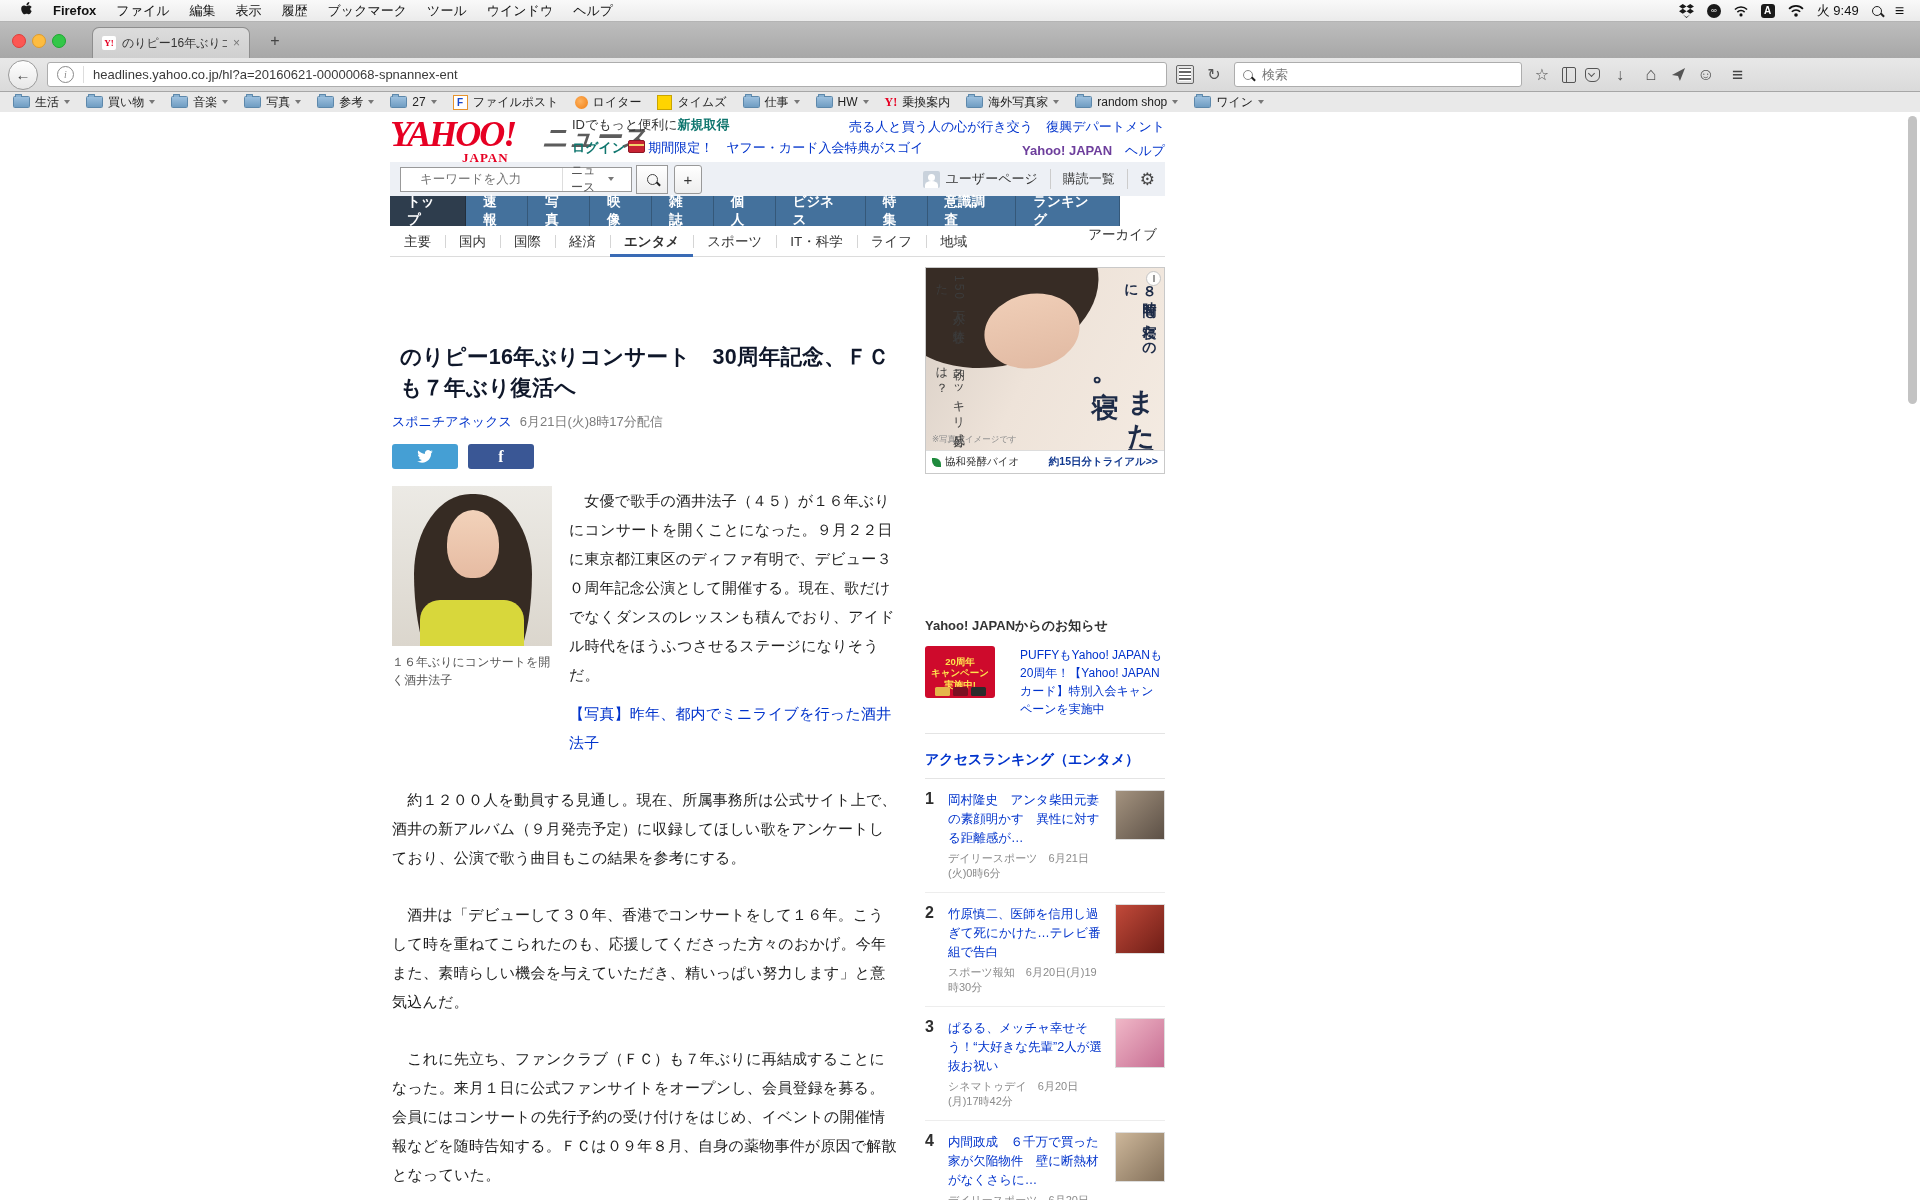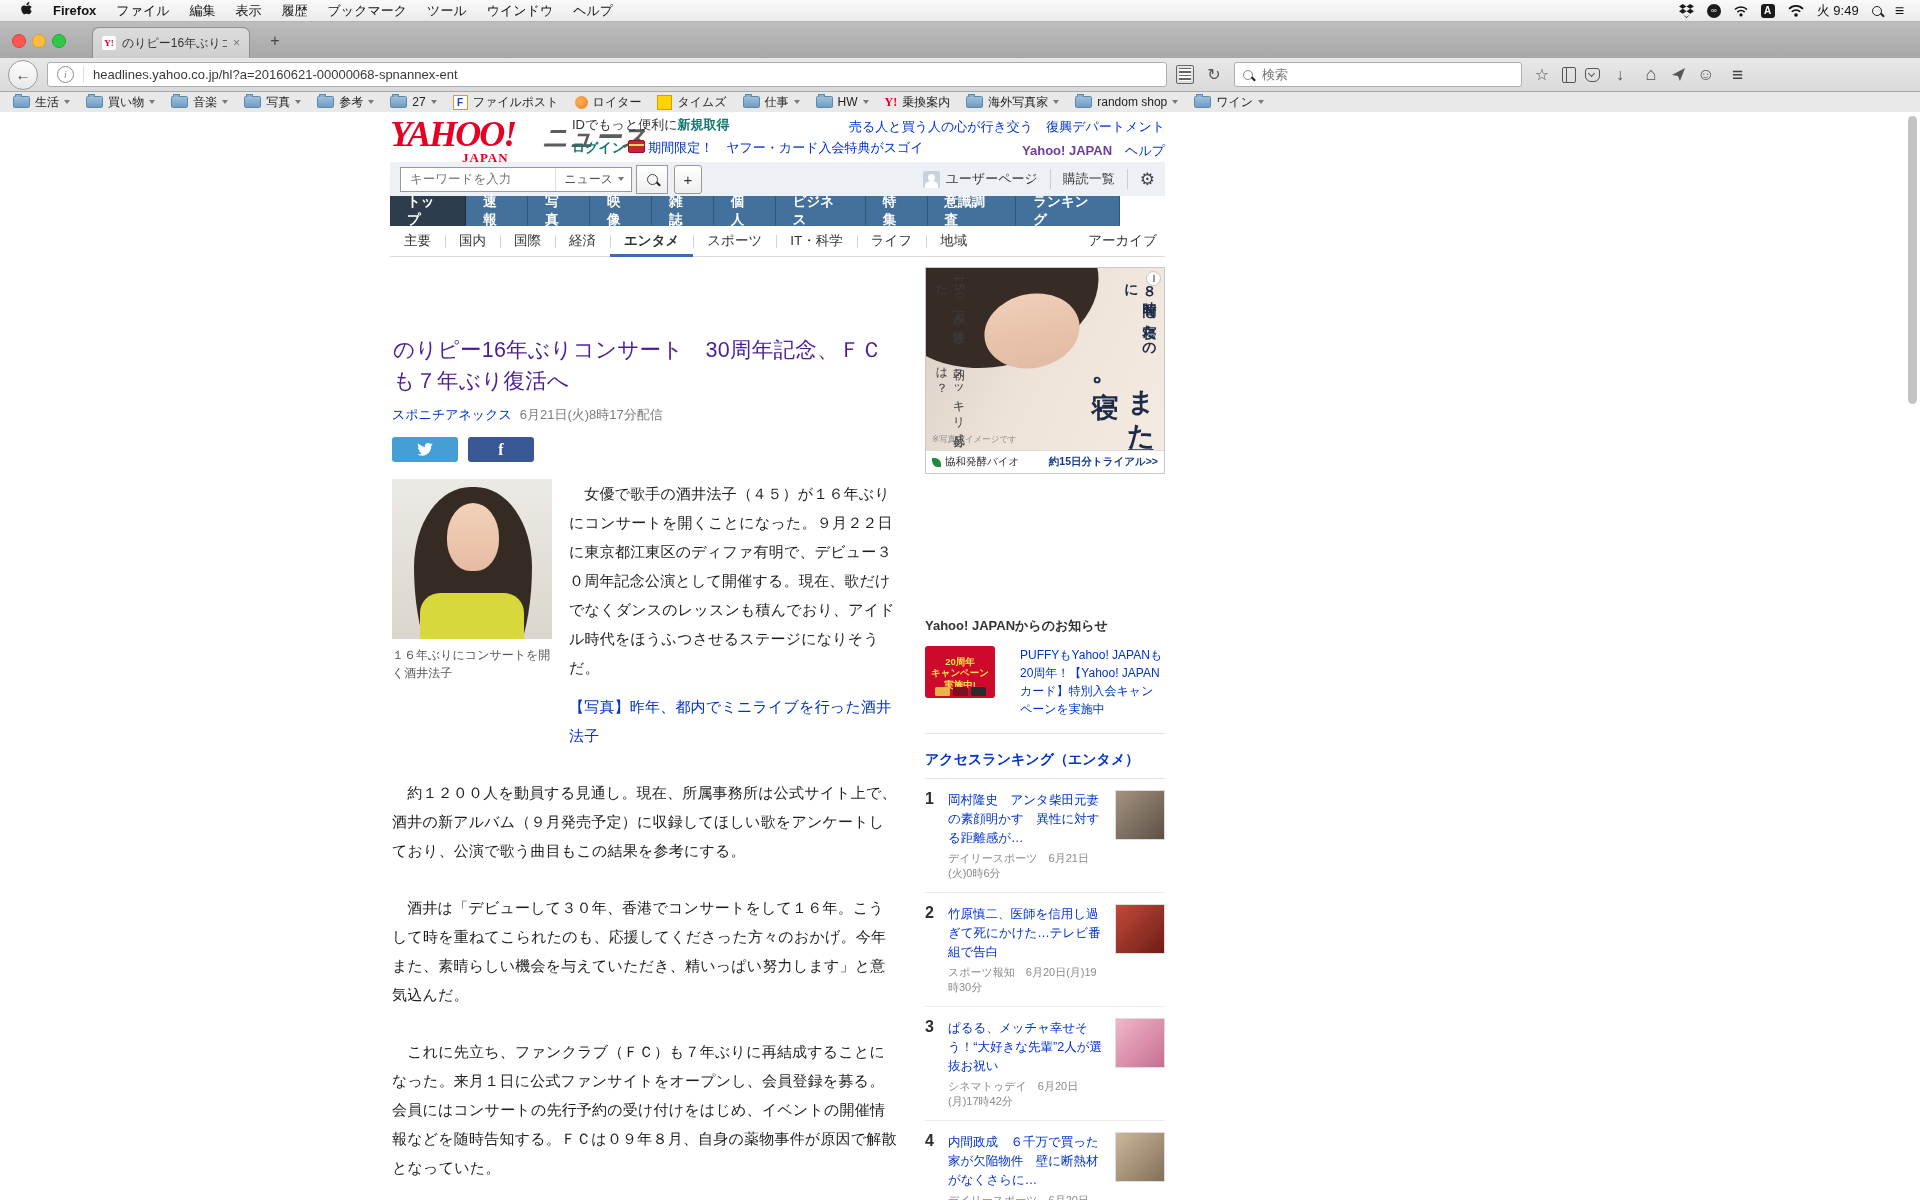--- a/index.html
+++ b/index.html
@@ -58,45 +58,45 @@
   .ylogo .jp{position:absolute;left:72px;top:36px;font-family:"Liberation Serif",serif;font-weight:bold;font-size:13px;color:#e60023;letter-spacing:1px}
   .ylogo .svc{position:absolute;left:152px;top:6px;font-size:26px;font-weight:bold;font-style:italic;color:#5c5c5c;white-space:nowrap}
   .promo{position:absolute;left:572px;top:1px;font-size:13px;color:#333;line-height:23px;white-space:nowrap}
   .blue{color:#0033cc}
   .bluebold{color:#0f766e;font-weight:bold}
   .cardico{display:inline-block;width:15px;height:11px;background:#c82333;border:1px solid #8e1624;border-radius:2px;vertical-align:-1px;margin:0 3px;background-image:linear-gradient(#0000 0 3px,#f3d36b 3px 5px,#0000 5px)}
   .hdr-right{position:absolute;left:765px;top:3px;width:400px;text-align:right;font-size:13px;line-height:24px;white-space:nowrap}
   .visited{color:#6d3e9c;font-weight:bold}
   
   .sband{position:absolute;left:390px;top:50px;width:775px;height:34px;background:#edf0f5;display:flex;align-items:center;padding:0 10px;box-sizing:border-box;font-size:13px;color:#333}
-  .ysearch{width:232px;height:25px;background:#fff;border:1px solid #999;display:flex;align-items:center;padding:0 7px;box-sizing:border-box;position:relative}
+  .ysearch{width:232px;height:25px;background:#fff;border:1px solid #999;display:flex;align-items:center;padding:0 17px;box-sizing:border-box;position:relative}
   .ysearch input{border:none;outline:none;width:140px;font-size:12.5px;color:#333;font-family:inherit;background:transparent}
   .scope{margin-left:auto;display:flex;align-items:center;gap:5px;color:#555;font-size:12px;border-left:1px solid #ddd;padding-left:8px;height:100%}
   .sbtn{width:30px;height:27px;background:linear-gradient(#fff,#eee);border:1px solid #999;margin-left:4px;display:flex;align-items:center;justify-content:center}
   .sbtn .mag{border-color:#444;width:9px;height:9px}
   .plusbtn{width:26px;height:27px;background:linear-gradient(#fff,#eee);border:1px solid #999;border-radius:3px;margin-left:6px;display:flex;align-items:center;justify-content:center;font-size:15px;color:#333}
   .uband{margin-left:auto;display:flex;align-items:center;gap:12px;color:#333}
   .avatar{width:17px;height:17px;background:#c9d2dc;border-radius:2px;position:relative;overflow:hidden}
   .avatar::before{content:"";position:absolute;left:5px;top:3px;width:7px;height:7px;border-radius:50%;background:#fff}
   .avatar::after{content:"";position:absolute;left:2px;top:10px;width:13px;height:8px;border-radius:50% 50% 0 0;background:#fff}
   .vsep{width:1px;height:20px;background:#ccc}
   .gear{font-size:17px;color:#444}
   
   .nav{position:absolute;left:390px;top:84px;width:730px;height:30px;background:#44719c;display:flex;color:#fff;font-size:13.5px;font-weight:bold}
   .nav .t{display:flex;align-items:center;padding:0 17px;border-right:1px solid rgba(0,0,0,.22)}
   .nav .t.sel{background:#2e3d4d}
   
-  .subnav{position:absolute;left:390px;top:114px;width:775px;height:31px;border-bottom:1px solid #dcdcdc;display:flex;align-items:center;font-size:13.5px;color:#333;box-sizing:border-box}
+  .subnav{position:absolute;left:390px;top:114px;width:775px;height:31px;border-bottom:1px solid #dcdcdc;display:flex;align-items:flex-start;font-size:13.5px;color:#333;box-sizing:border-box}
   .sn{display:flex;align-items:center;height:31px;padding:0 14px;position:relative}
   .sn:not(:first-child)::before{content:"";position:absolute;left:0;top:9px;width:1px;height:13px;background:#d5d5d5}
   .sn.sel{font-weight:bold;box-shadow:inset 0 -3px 0 #3a6bb5}
   .archive{margin-left:auto;padding-right:8px;color:#333}
   
   .article{position:absolute;left:392px;top:222px;width:506px}
-  .atitle{font-size:21.5px;line-height:31px;font-weight:normal;color:#4c1d95;margin:1px;letter-spacing:.3px}
+  .atitle{font-size:21.5px;line-height:31px;font-weight:bold;color:#0f172a;margin:8px;letter-spacing:.3px}
   .byline{margin-top:9px;font-size:13px}
   .byline .date{color:#7c7c7c;margin-left:8px}
   .social{margin-top:13px;display:flex;gap:10px}
   .twbtn{width:66px;height:25px;background:#459fd4;border-radius:3px;display:flex;align-items:center;justify-content:center}
   .fbbtn{width:66px;height:25px;background:#3a5795;border-radius:3px;display:flex;align-items:center;justify-content:center;color:#fff;font-family:"Liberation Serif",serif;font-weight:bold;font-size:16px}
   .mediarow{margin-top:17px;display:flex;gap:17px}
   .photobox{width:160px;flex:0 0 160px}
   .photo{width:160px;height:160px;position:relative;overflow:hidden;background:linear-gradient(#eceae5,#dbd6cd)}
   .hair{position:absolute;left:22px;top:8px;width:118px;height:200px;background:#362b23;border-radius:48% 48% 40% 40%/40% 40% 60% 60%}
   .face{position:absolute;left:55px;top:24px;width:52px;height:68px;background:linear-gradient(#f2d2ba,#e6bba2);border-radius:50% 50% 45% 45%}

